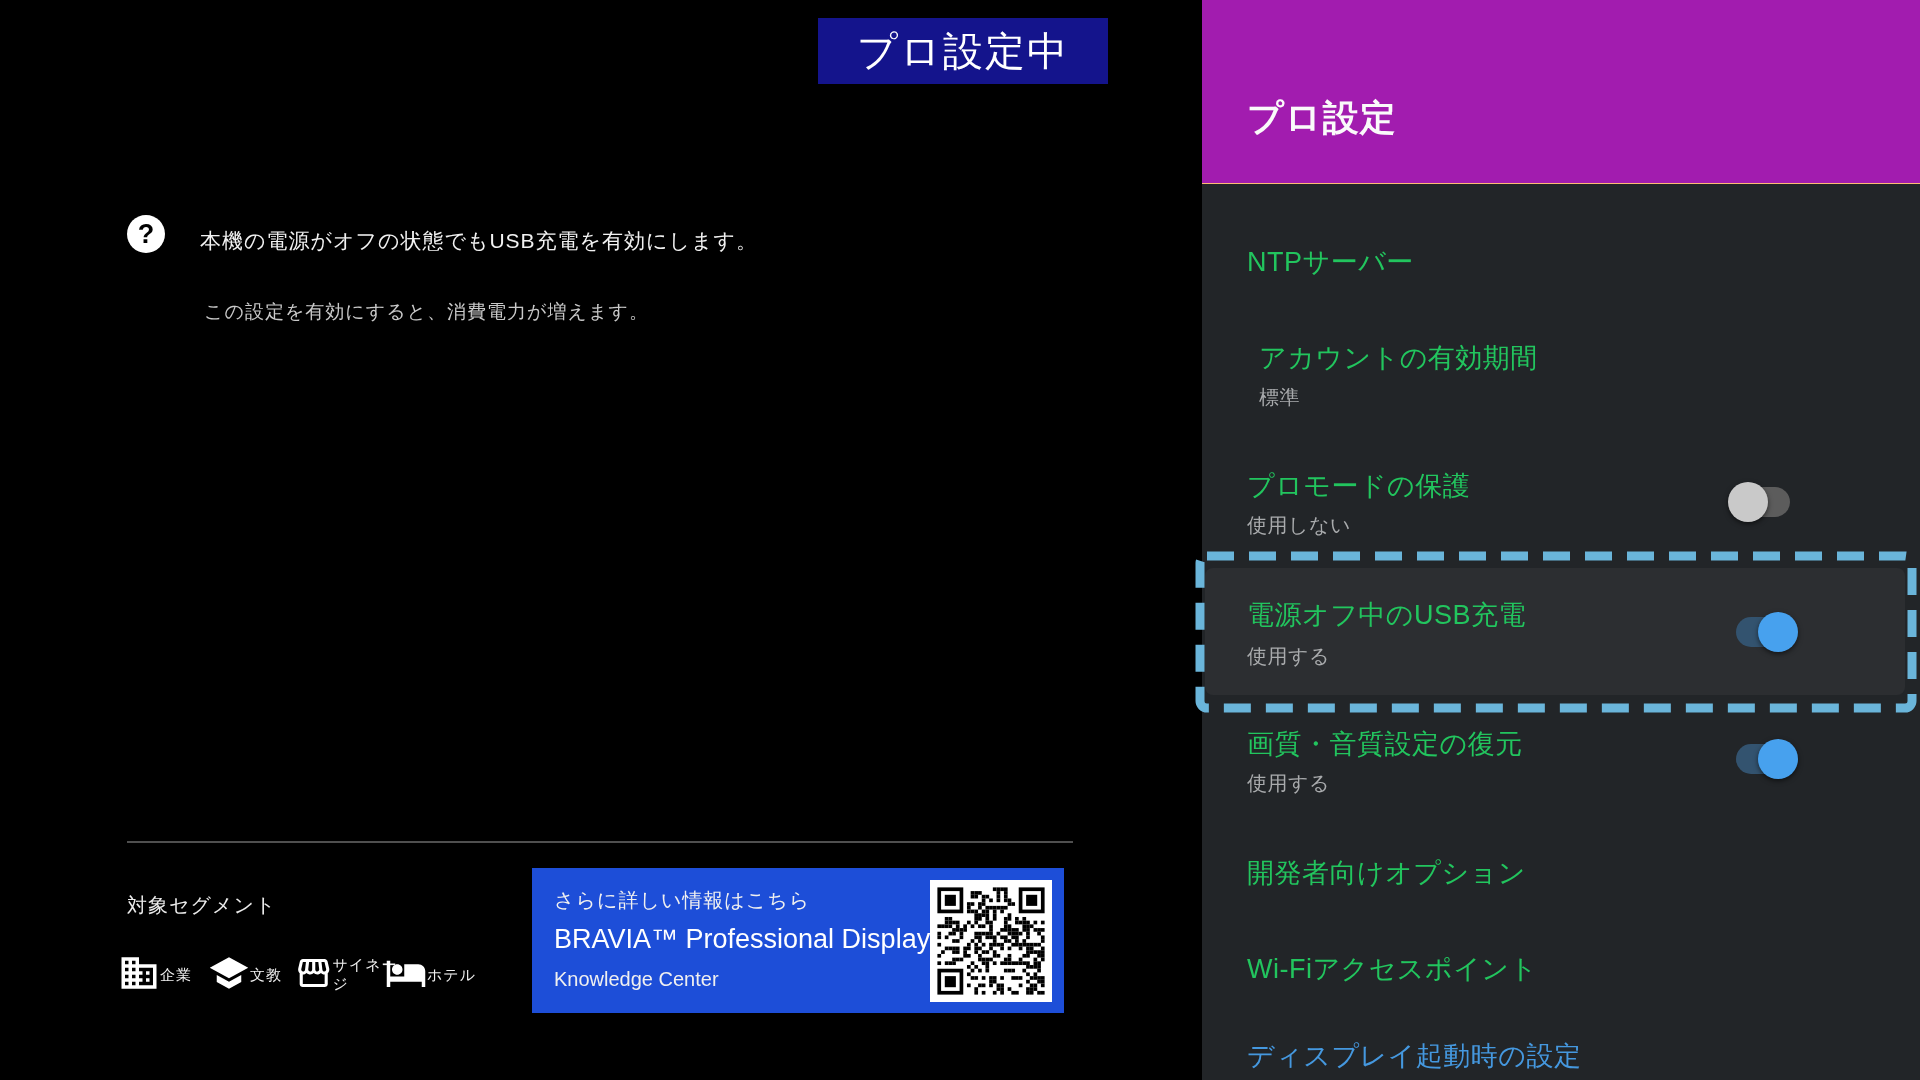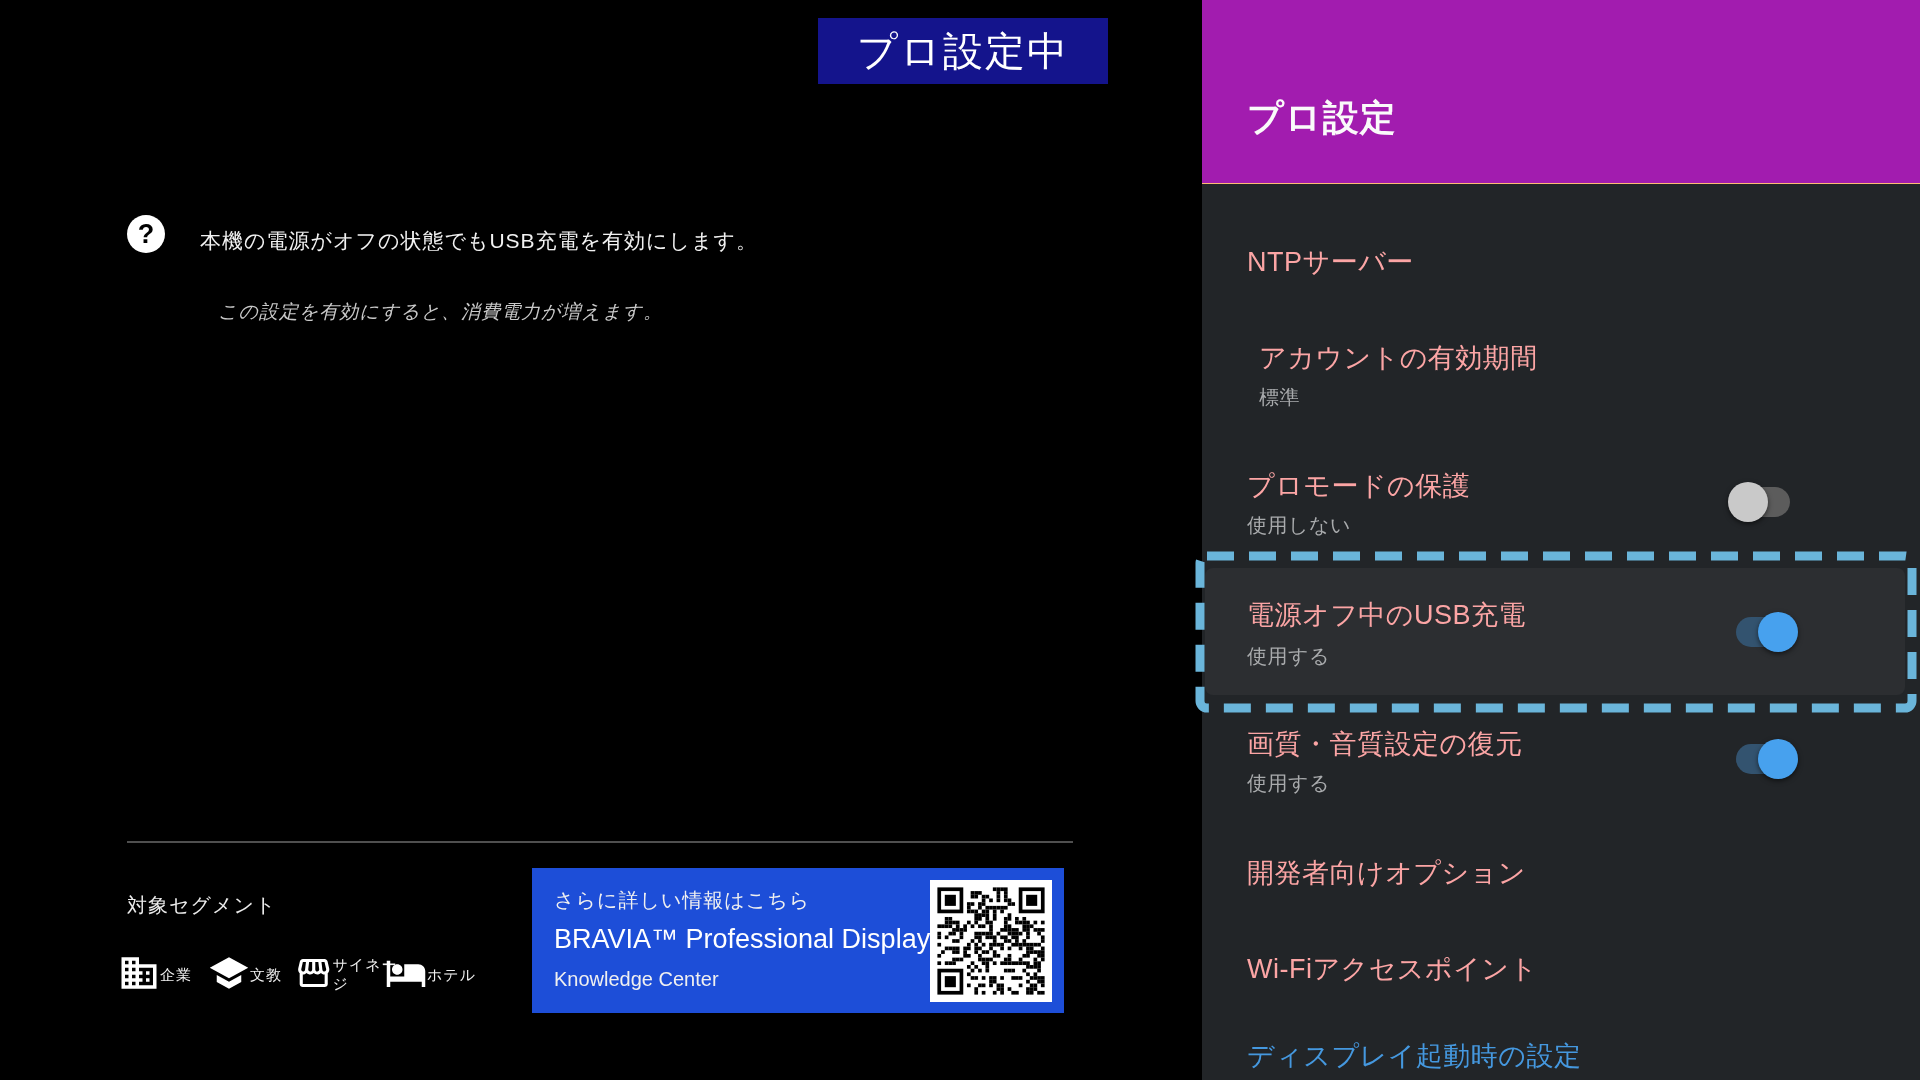--- a/index.html
+++ b/index.html
@@ -6,39 +6,39 @@
   body{width:1920px;height:1080px;background:#000;overflow:hidden;position:relative;
        font-family:"Liberation Sans","DejaVu Sans",sans-serif;color:#fff;}
   .abs{position:absolute;}
 
   
   .pro-badge{left:818px;top:18px;width:290px;height:66px;background:#14148C;
     display:flex;align-items:center;justify-content:center;font-size:40px;color:#fff;letter-spacing:2px;}
   .help-icon{left:127px;top:215px;width:38px;height:38px;border-radius:50%;background:#fff;
     display:flex;align-items:center;justify-content:center;color:#000;font-weight:700;font-size:27px;}
   .help-line1{left:200px;top:227px;font-size:21px;color:#f2f2f2;font-weight:500;letter-spacing:1px;}
-  .help-line2{left:218px;top:299px;font-size:19px;color:#c9c9c9;letter-spacing:1px;font-style:italic;}
+  .help-line2{left:204px;top:299px;font-size:19px;color:#c9c9c9;letter-spacing:1px;}
   .divider{left:127px;top:841px;width:946px;height:2px;background:#4f4f4f;}
   .segments-title{left:127px;top:892px;font-size:20px;color:#ececec;letter-spacing:1px;}
   .segment{top:938px;width:110px;height:70px;display:flex;flex-direction:row;align-items:center;justify-content:flex-start;}
   .segment svg{width:42px;height:42px;fill:#fff;}
   .segment .seg-label{margin-top:4px;font-size:15px;color:#f0f0f0;letter-spacing:1px;}
 
   .info-box{left:532px;top:868px;width:532px;height:145px;background:#1d4ed8;}
   .info-line1{left:22px;top:19px;font-size:20px;color:#f0f0f0;letter-spacing:1px;}
   .info-line2{left:22px;top:56px;font-size:27px;color:#ffffff;}
   .info-line3{left:22px;top:100px;font-size:20px;color:#f0f0f0;}
   .qr{left:398px;top:12px;width:122px;height:122px;}
 
   
   .panel{left:1202px;top:0;width:718px;height:1080px;background:#222528;}
   .panel-header{left:0;top:0;width:718px;height:183px;background:#a21caf;border-bottom:1px solid #fdba74;padding-left:26px;}
   .panel-title{left:45px;top:94px;font-size:36px;font-weight:700;color:#fafafa;letter-spacing:1px;}
   .row{left:0;width:718px;}
-  .row-title{position:absolute;left:45px;font-size:27px;color:#fca5a5;letter-spacing:0.5px;white-space:nowrap;}
+  .row-title{position:absolute;left:45px;font-size:27px;color:#22c55e;letter-spacing:0.5px;white-space:nowrap;}
   .row-sub{position:absolute;left:45px;font-size:20px;color:#a9abad;letter-spacing:0.5px;white-space:nowrap;}
   .row-title.link{color:#4598df;}
 
   .toggle{position:absolute;left:534px;width:54px;height:30px;}
   .toggle .track{position:absolute;left:0;top:0;width:54px;height:30px;border-radius:15px;}
   .toggle .knob{position:absolute;top:-5px;width:40px;height:40px;border-radius:50%;
     box-shadow:0 2px 5px rgba(0,0,0,.55);}
   .toggle.off .track{background:#5c5c5c;}
   .toggle.off .knob{left:-8px;background:#c9c9c9;}
   .toggle.on .track{background:#33536f;}

